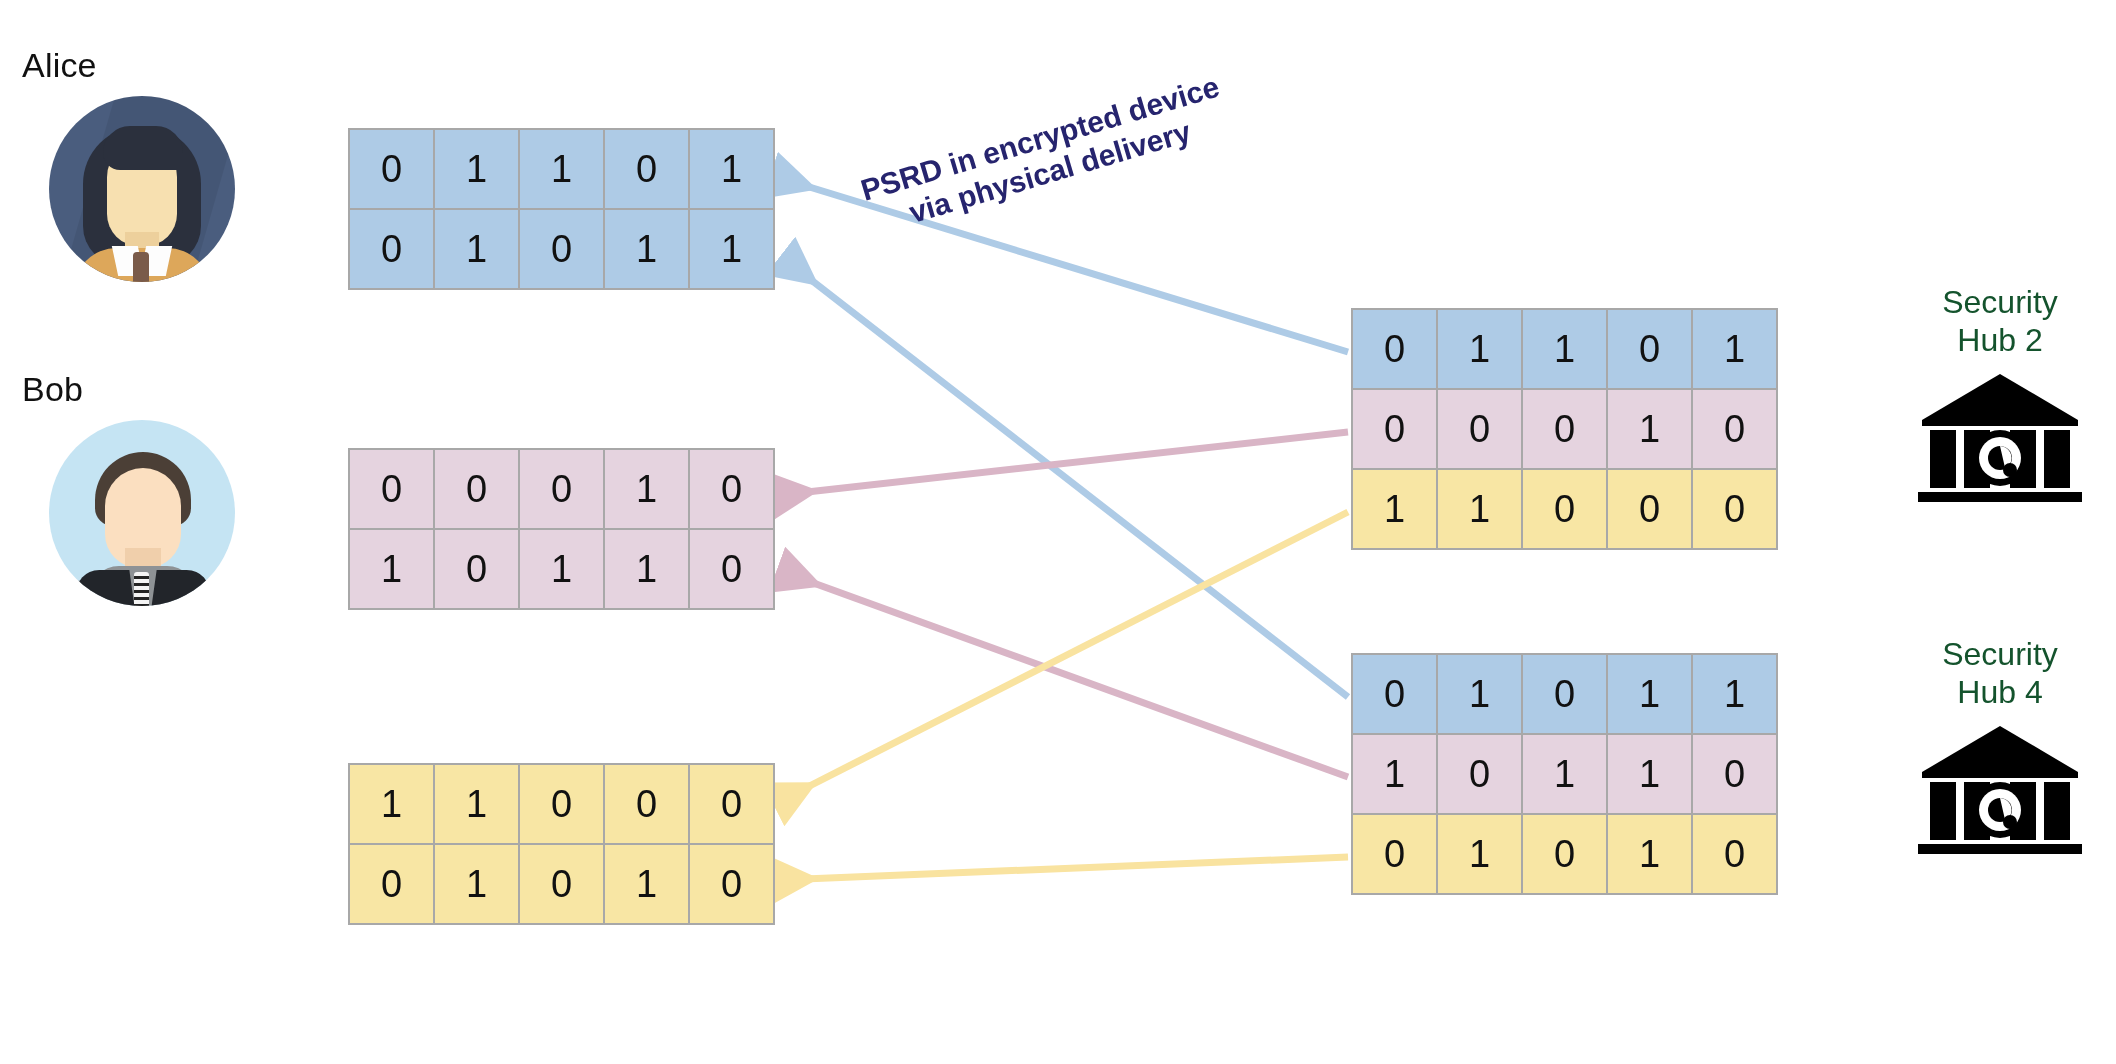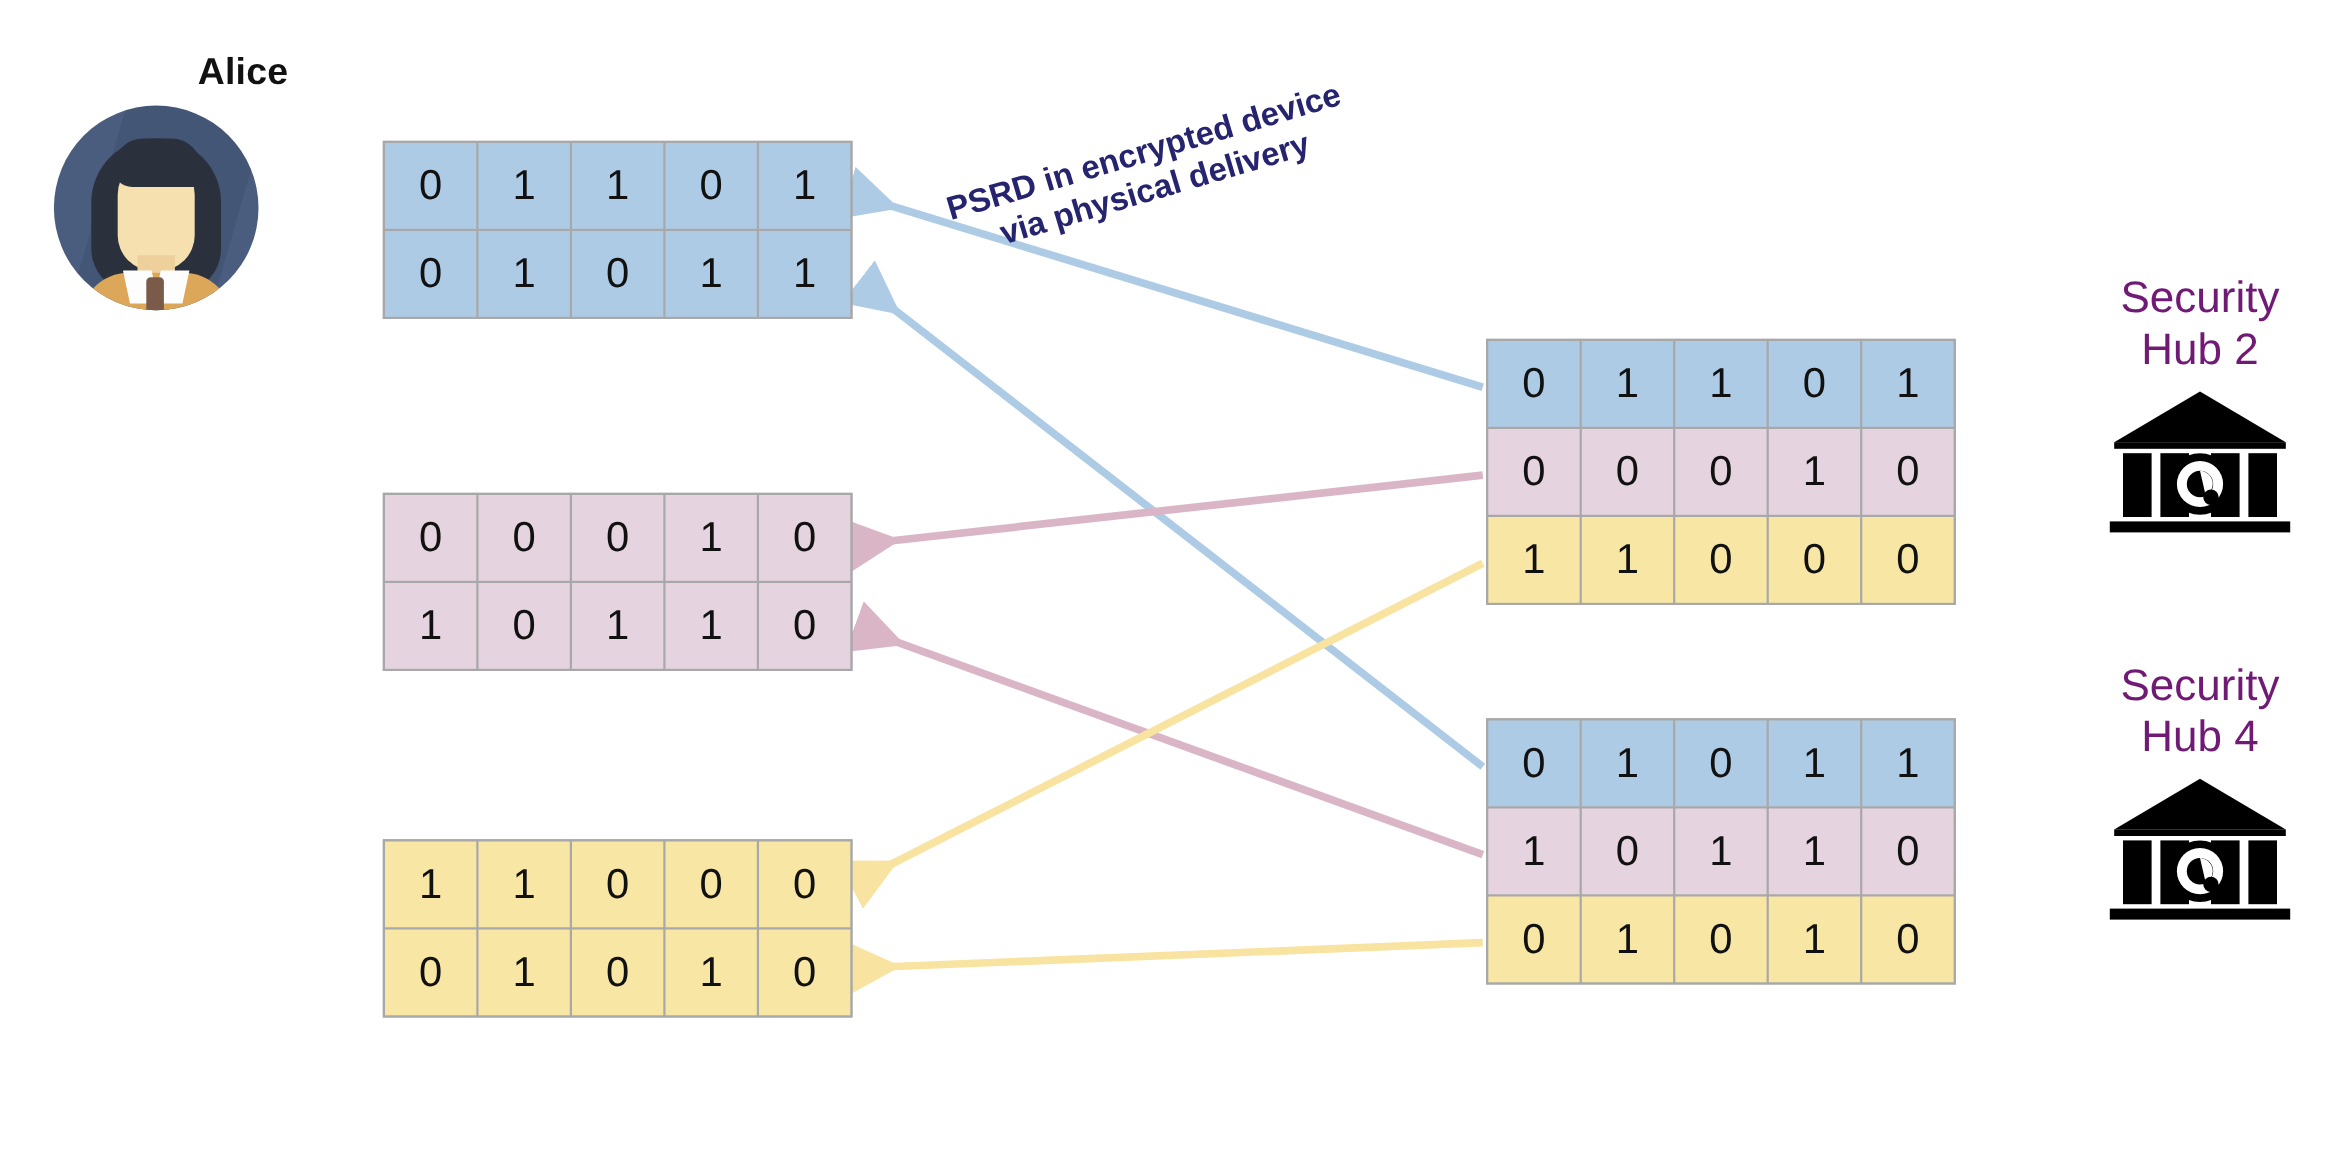--- a/index.html
+++ b/index.html
@@ -5,21 +5,21 @@
   * { box-sizing: border-box; margin: 0; padding: 0; }
   html, body {
     width: 2116px; height: 1064px;
     background: #ffffff;
     font-family: "Liberation Sans", sans-serif;
     overflow: hidden;
   }
   #stage { position: relative; width: 2116px; height: 1064px; }
 
   
-  .person { position: absolute; width: 240px; text-align: right; font-weight: bold; }
+  .person { position: absolute; width: 240px; text-align: left; }
   .person-name {
     font-size: 34px; color: #111; letter-spacing: .2px;
     line-height: 1; margin-bottom: 14px;
   }
   .avatar {
     position: relative; width: 186px; height: 186px; border-radius: 50%;
     margin: 0 auto; overflow: hidden;
   }
   .av-shadow {
     position: absolute; right: -10px; top: 0; width: 130px; height: 186px;
@@ -92,21 +92,21 @@
     width: 83px; height: 78px; display:flex; align-items:center;
     justify-content:center; font-size:38px; color:#111;
     font-family:"Liberation Sans", sans-serif;
   }
   .c-blue   { background:#aecbe6; }
   .c-pink   { background:#e5d3df; }
   .c-yellow { background:#f8e6a4; }
 
   
   .hub { position:absolute; width:220px; text-align:center; }
-  .hub-label { font-size:40px; color:#701a75; line-height:1.18; margin-bottom:12px; }
+  .hub-label { font-size:32px; color:#14532d; line-height:1.18; margin-bottom:12px;margin-top:36px; }
   .hub-icon { width:176px; height:132px; margin:0 auto; position:relative; }
 
   
   .caption-navy {
     position:absolute; color:#26246e; font-weight:bold; text-align:center;
     line-height:1.18;
   }
   #psrd-label {
     font-size:30px; left:835px; top:120px; width:420px;
     transform: rotate(-16.5deg); transform-origin: center center;
@@ -155,20 +155,34 @@
       <div class="a-face"></div>
       <div class="a-fringe"></div>
       <div class="a-neck"></div>
       <div class="a-torso"></div>
       <div class="a-collarL"></div>
       <div class="a-collarR"></div>
       <div class="a-tie"></div>
     </div>
   </div>
 
+  <div class="person" style="left:22px; top:372px;">
+    <div class="person-name">Bob</div>
+    <div class="avatar" style="background:#c5e4f3;">
+      <div class="b-hair"></div>
+      <div class="b-face"></div>
+      <div class="b-neck"></div>
+      <div class="b-armL"></div>
+      <div class="b-armR"></div>
+      <div class="b-shirt"></div>
+      <div class="b-vestL"></div>
+      <div class="b-vestR"></div>
+      <div class="b-tie"></div>
+    </div>
+  </div>
 
 
   <div class="bit-table" id="tbl-alice" style="left:348px; top:128px;">
       <div class="bit-row">
         <div class="bit-cell c-blue">0</div>
         <div class="bit-cell c-blue">1</div>
         <div class="bit-cell c-blue">1</div>
         <div class="bit-cell c-blue">0</div>
         <div class="bit-cell c-blue">1</div>
       </div>

